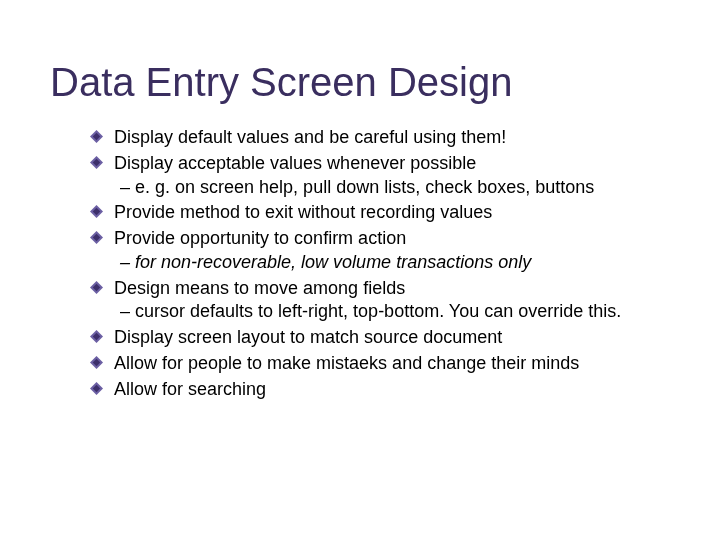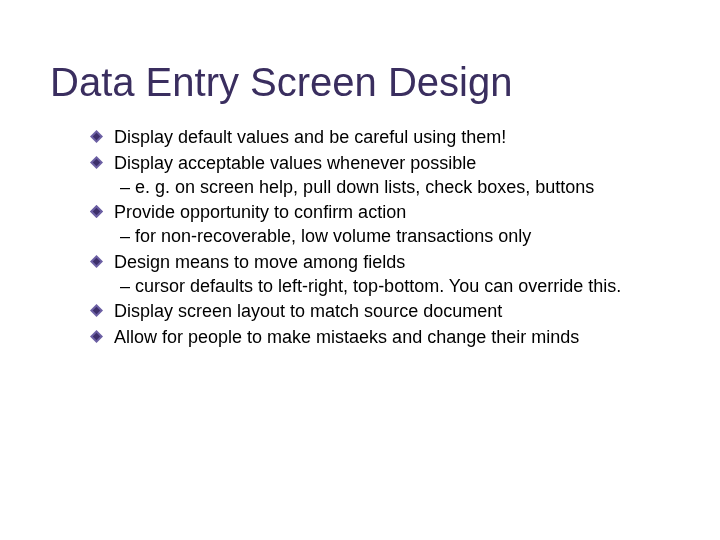--- a/index.html
+++ b/index.html
@@ -50,20 +50,21 @@
   .bullet-icon svg {
     display: block;
     width: 13px;
     height: 13px;
   }
   .sub {
     display: block;
     padding-left: 6px;
   }
   .sub-italic {
+    font-style: italic;
   }
   .footer-bar {
     position: absolute;
     left: 0;
     bottom: 0;
     width: 100%;
     height: 4px;
     background: transparent;
   }
 </style>
@@ -83,21 +84,21 @@
           <svg viewBox="0 0 14 14">
             <polygon points="7,0 14,7 7,14 0,7" fill="#6b5fa3"></polygon>
             <polygon points="7,3 11,7 7,11 3,7" fill="#3d2f6b"></polygon>
           </svg>
         </span><span>Display acceptable values whenever possible</span><span class="sub">– e. g. on screen help, pull down lists, check boxes, buttons</span></li>
       <li><span class="bullet-icon">
           <svg viewBox="0 0 14 14">
             <polygon points="7,0 14,7 7,14 0,7" fill="#6b5fa3"></polygon>
             <polygon points="7,3 11,7 7,11 3,7" fill="#3d2f6b"></polygon>
           </svg>
-        </span></li>
+        </span><span>Provide method to exit without recording values</span></li>
       <li><span class="bullet-icon">
           <svg viewBox="0 0 14 14">
             <polygon points="7,0 14,7 7,14 0,7" fill="#6b5fa3"></polygon>
             <polygon points="7,3 11,7 7,11 3,7" fill="#3d2f6b"></polygon>
           </svg>
         </span><span>Provide opportunity to confirm action</span><span class="sub sub-italic">– for non-recoverable, low volume transactions only</span></li>
       <li><span class="bullet-icon">
           <svg viewBox="0 0 14 14">
             <polygon points="7,0 14,7 7,14 0,7" fill="#6b5fa3"></polygon>
             <polygon points="7,3 11,7 7,11 3,7" fill="#3d2f6b"></polygon>
@@ -108,15 +109,21 @@
             <polygon points="7,0 14,7 7,14 0,7" fill="#6b5fa3"></polygon>
             <polygon points="7,3 11,7 7,11 3,7" fill="#3d2f6b"></polygon>
           </svg>
         </span><span>Display screen layout to match source document</span></li>
       <li><span class="bullet-icon">
           <svg viewBox="0 0 14 14">
             <polygon points="7,0 14,7 7,14 0,7" fill="#6b5fa3"></polygon>
             <polygon points="7,3 11,7 7,11 3,7" fill="#3d2f6b"></polygon>
           </svg>
         </span><span>Allow for people to make mistaeks and change their minds</span></li>
+      <li><span class="bullet-icon">
+          <svg viewBox="0 0 14 14">
+            <polygon points="7,0 14,7 7,14 0,7" fill="#6b5fa3"></polygon>
+            <polygon points="7,3 11,7 7,11 3,7" fill="#3d2f6b"></polygon>
+          </svg>
+        </span><span>Allow for searching</span></li>
     </ul>
   <div class="footer-bar"></div>
 </div>
 
 </body></html>

